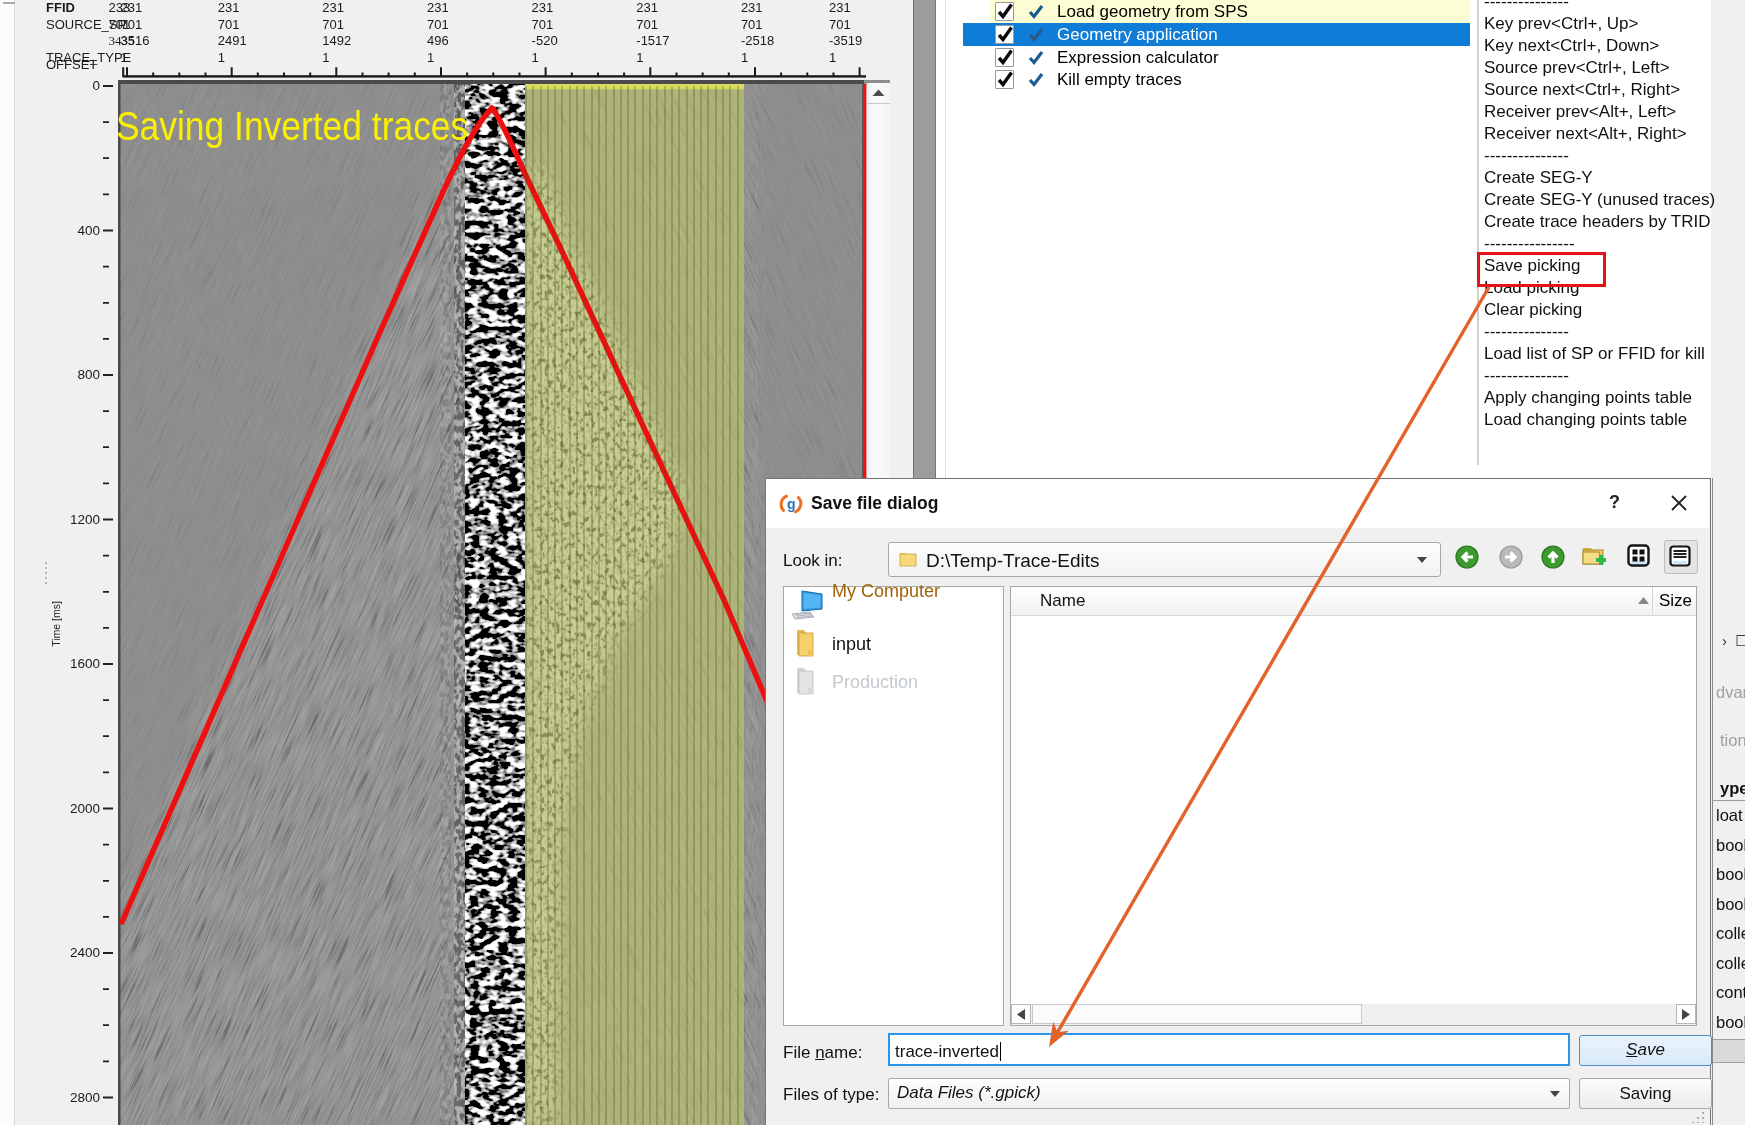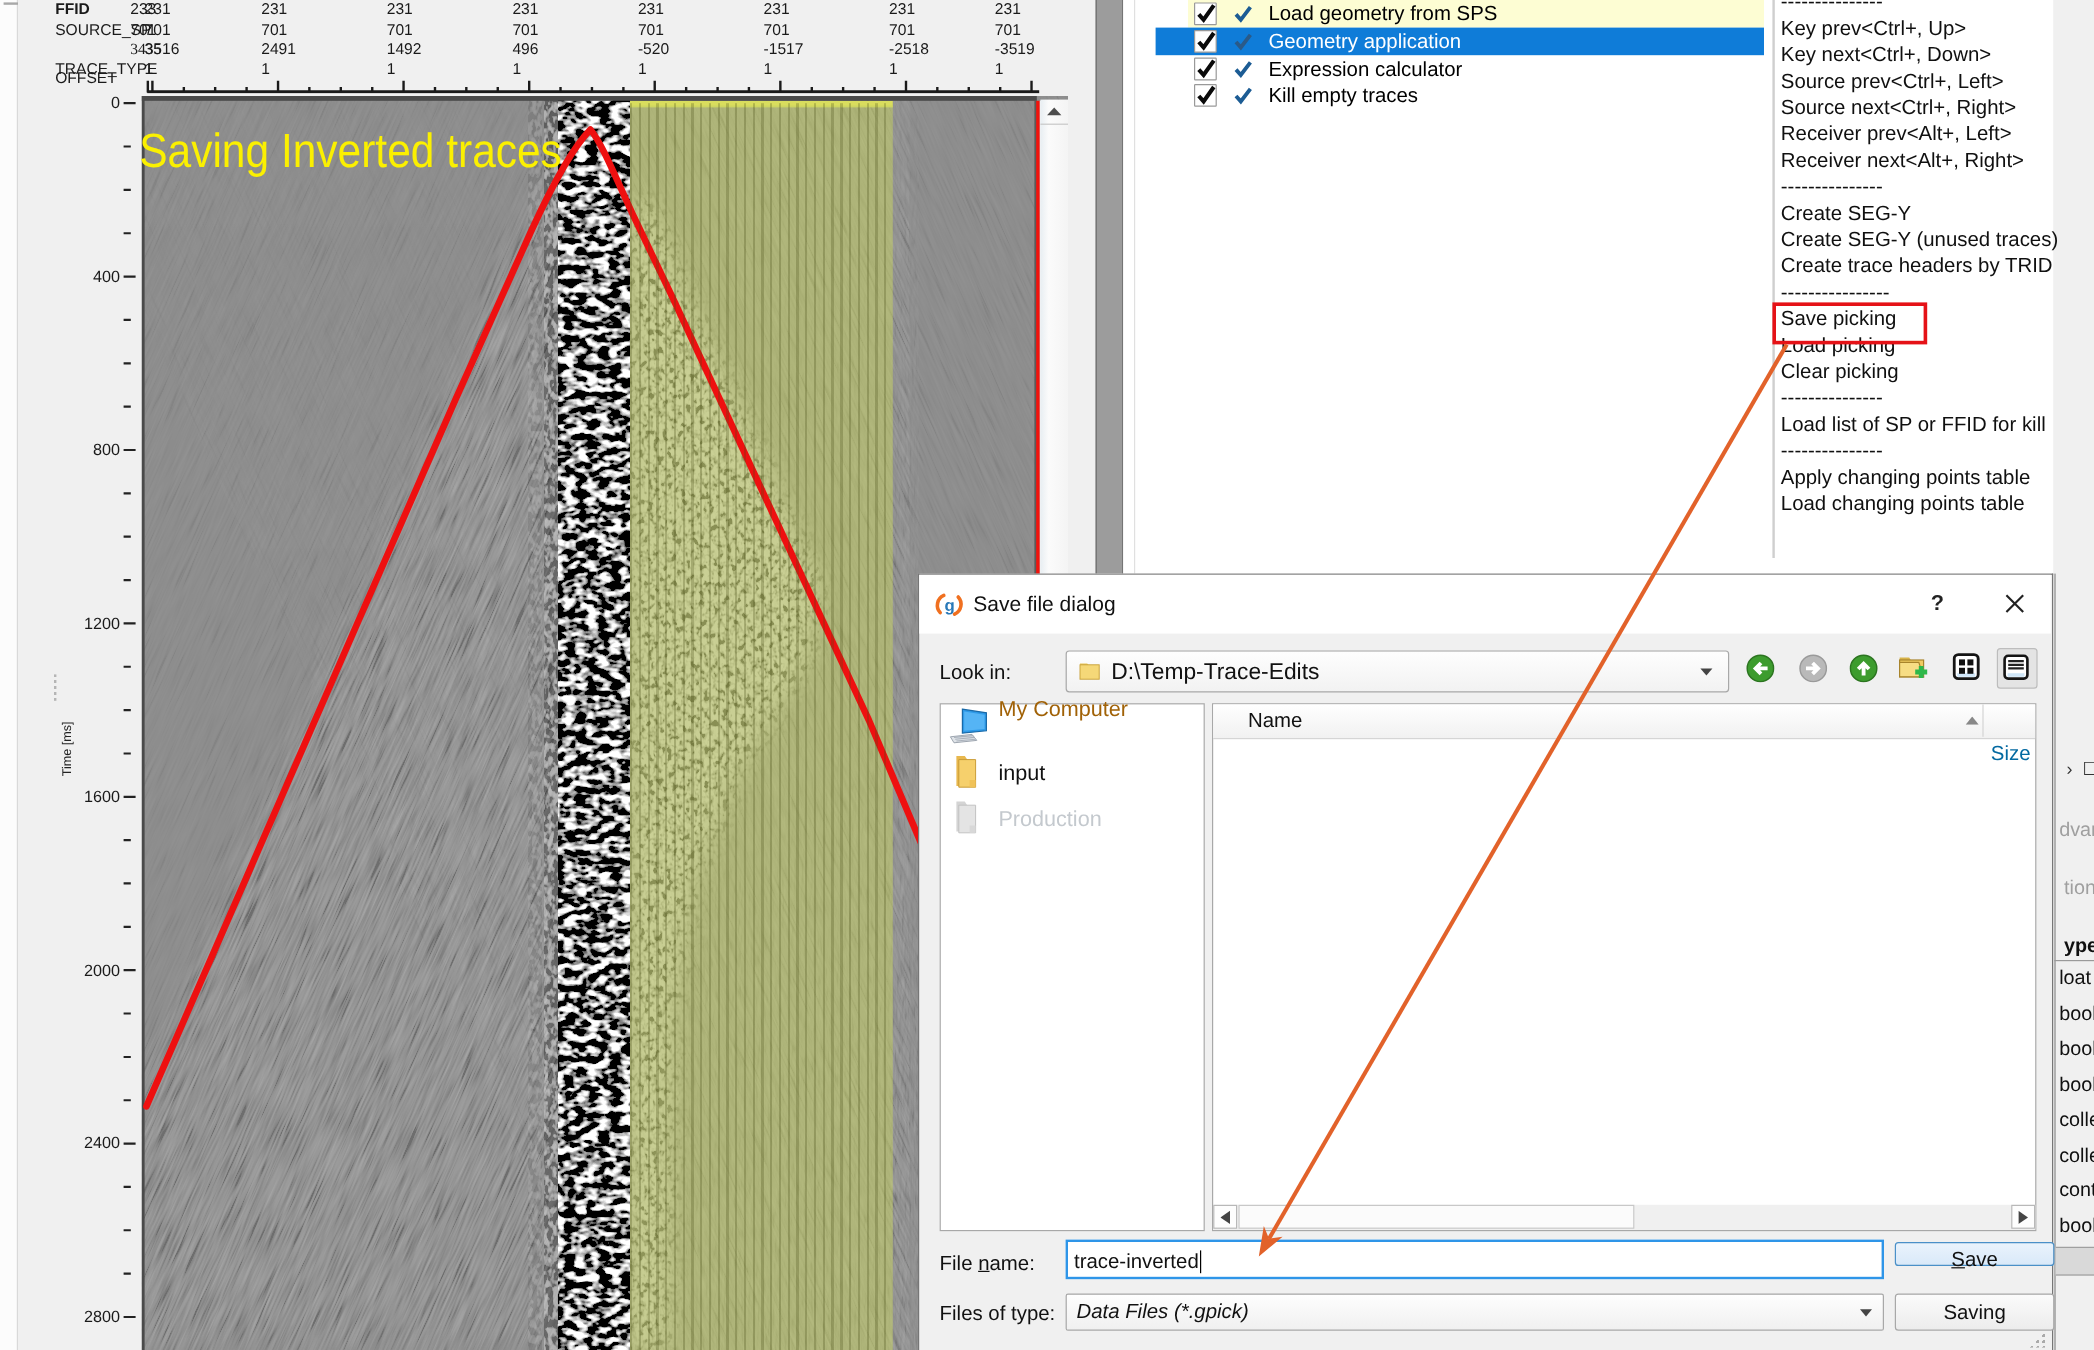--- a/index.html
+++ b/index.html
@@ -245,21 +245,21 @@
 <div class="abs ditem" style="left:1716px;top:983.0px;">cont</div>
 <div class="abs ditem" style="left:1716px;top:1012.5px;">bool</div>
 <div class="abs" style="left:1713px;top:1039px;width:32px;height:22px;background:#d9d9d9;border-top:1px solid #a0a0a0;border-bottom:1px solid #a0a0a0;"></div>
 <div class="abs" style="left:765px;top:478px;width:946px;height:647px;background:#f0f0f0;border:1.5px solid #767676;border-bottom:none;box-sizing:border-box;">
 <div class="abs" style="left:0;top:0;width:943px;height:49px;background:#ffffff;"></div>
 <svg class="abs" style="left:13px;top:14px;" width="24" height="22" viewBox="0 0 24 22">
 <path d="M4.5 17.5 A9 9 0 0 1 7.5 3.2" stroke="#f07020" stroke-width="3" fill="none" stroke-linecap="round"></path>
 <path d="M19.5 4.5 A9 9 0 0 1 16.5 18.8" stroke="#f07020" stroke-width="3" fill="none" stroke-linecap="round"></path>
 <text x="8" y="16" font-size="14" font-weight="bold" fill="#2878b8" font-family="Liberation Sans">g</text>
 </svg>
-<div class="abs" style="left:45px;top:14px;font-size:17.5px;font-weight:400;color:#111;">Save file dialog</div>
+<div class="abs" style="left:45px;top:14px;font-size:17.5px;font-weight:700;color:#111;">Save file dialog</div>
 <div class="abs" style="left:843px;top:13px;font-size:18px;font-weight:600;color:#222;">?</div>
 <svg class="abs" style="left:905px;top:16px;" width="16" height="16">
       <path d="M1 1 L15 15 M15 1 L1 15" stroke="#222" stroke-width="1.8"></path>
     </svg>
 <div class="abs" style="left:17px;top:72px;font-size:17px;color:#111;">Look in:</div>
 <div class="abs" style="left:122px;top:63px;width:553px;height:35px;background:linear-gradient(180deg,#fefefe,#f2f2f2);border:1px solid #a8a8a8;border-radius:3px;box-sizing:border-box;"></div>
 <svg class="abs" style="left:133px;top:71px;" width="18" height="17" viewBox="0 0 18 17">
       <path d="M1 3 L7 3 L9 5 L1 5 Z" fill="#e8c55a"></path>
       <rect x="1" y="4" width="16" height="12" fill="#f5d878" stroke="#c9a33c" stroke-width="0.8"></rect>
     </svg>
@@ -321,36 +321,36 @@
 <path d="M14 22 L19 22 L19 28 L14 28 Z" fill="#d8d8d8"></path>
 </svg>
 <div class="abs" style="left:66px;top:193px;font-size:18px;color:#c4c9ce;">Production</div>
 <div class="abs" style="left:244px;top:107px;width:687px;height:440px;background:#fff;border:1px solid #a8a8a8;box-sizing:border-box;"></div>
 <div class="abs" style="left:245px;top:108px;width:685px;height:28px;background:linear-gradient(180deg,#ffffff,#f1f1f1);border-bottom:1px solid #d5d5d5;"></div>
 <div class="abs" style="left:274px;top:112px;font-size:17px;color:#111;">Name</div>
 <div class="abs" style="left:886px;top:108px;width:1px;height:27px;background:#d5d5d5;"></div>
 <svg class="abs" style="left:872px;top:118px;" width="11" height="7">
       <path d="M0 7 L5.5 0 L11 7 Z" fill="#888"></path>
     </svg>
-<div class="abs" style="left:893px;top:112px;font-size:17px;color:#0369a1;margin-top:27px;">Size</div>
+<div class="abs" style="left:893px;top:112px;font-size:17px;color:#000000;">Size</div>
 <div class="abs" style="left:245px;top:525px;width:685px;height:21px;background:#f0f0f0;">
 <div class="abs" style="left:0;top:0;width:20px;height:20px;background:#fdfdfd;border:1px solid #b8b8b8;box-sizing:border-box;"></div>
 <svg class="abs" style="left:6px;top:5px;" width="8" height="11">
         <path d="M8 0 L0 5.5 L8 11 Z" fill="#444"></path>
       </svg>
 <div class="abs" style="right:0;top:0;width:20px;height:20px;background:#fdfdfd;border:1px solid #b8b8b8;box-sizing:border-box;"></div>
 <svg class="abs" style="right:6px;top:5px;" width="8" height="11">
         <path d="M0 0 L8 5.5 L0 11 Z" fill="#444"></path>
       </svg>
 <div class="abs" style="left:21px;top:0;width:330px;height:20px;background:#fbfbfb;border:1px solid #c8c8c8;box-sizing:border-box;"></div>
 </div>
 <div class="abs" style="left:17px;top:564px;font-size:17px;color:#111;">File <span style="text-decoration:underline">n</span>ame:</div>
 <div class="abs" style="left:122px;top:554px;width:682px;height:33px;background:#fff;border:2px solid #2e95e8;box-sizing:border-box;"></div>
 <div class="abs" style="left:129px;top:562.5px;font-size:17px;color:#111;">trace-inverted<span style="border-left:1.6px solid #000;margin-left:1px;"></span></div>
-<div class="abs" style="left:813px;top:556px;width:133px;height:20px;background:linear-gradient(180deg,#eaf3fc,#d9e9f9);border:1.6px solid #4a90c8;border-radius:3px;box-sizing:border-box;text-align:center;">
+<div class="abs" style="left:813px;top:556px;width:133px;height:31px;background:linear-gradient(180deg,#eaf3fc,#d9e9f9);border:1.6px solid #4a90c8;border-radius:3px;box-sizing:border-box;text-align:center;font-style:italic;">
 <span style="font-size:17px;color:#111;line-height:28px;"><span style="text-decoration:underline">S</span>ave</span></div>
 <div class="abs" style="left:17px;top:606px;font-size:17px;color:#111;">Files of type:</div>
 <div class="abs" style="left:122px;top:599px;width:682px;height:31px;background:linear-gradient(180deg,#fefefe,#f0f0f0);border:1px solid #a8a8a8;border-radius:2px;box-sizing:border-box;"></div>
 <div class="abs" style="left:131px;top:604px;font-size:17px;color:#111;font-style:italic;">Data Files (*.gpick)</div>
 <svg class="abs" style="left:783px;top:611px;" width="12" height="8">
       <path d="M1 1 L6 7 L11 1 Z" fill="#444"></path>
     </svg>
 <div class="abs" style="left:813px;top:599px;width:133px;height:31px;background:linear-gradient(180deg,#fbfbfb,#ececec);border:1px solid #a8a8a8;border-radius:3px;box-sizing:border-box;text-align:center;">
 <span style="font-size:17px;color:#111;line-height:29px;">Saving</span></div>
 <div class="abs" style="left:925px;top:632px;width:14px;height:12px;background:

